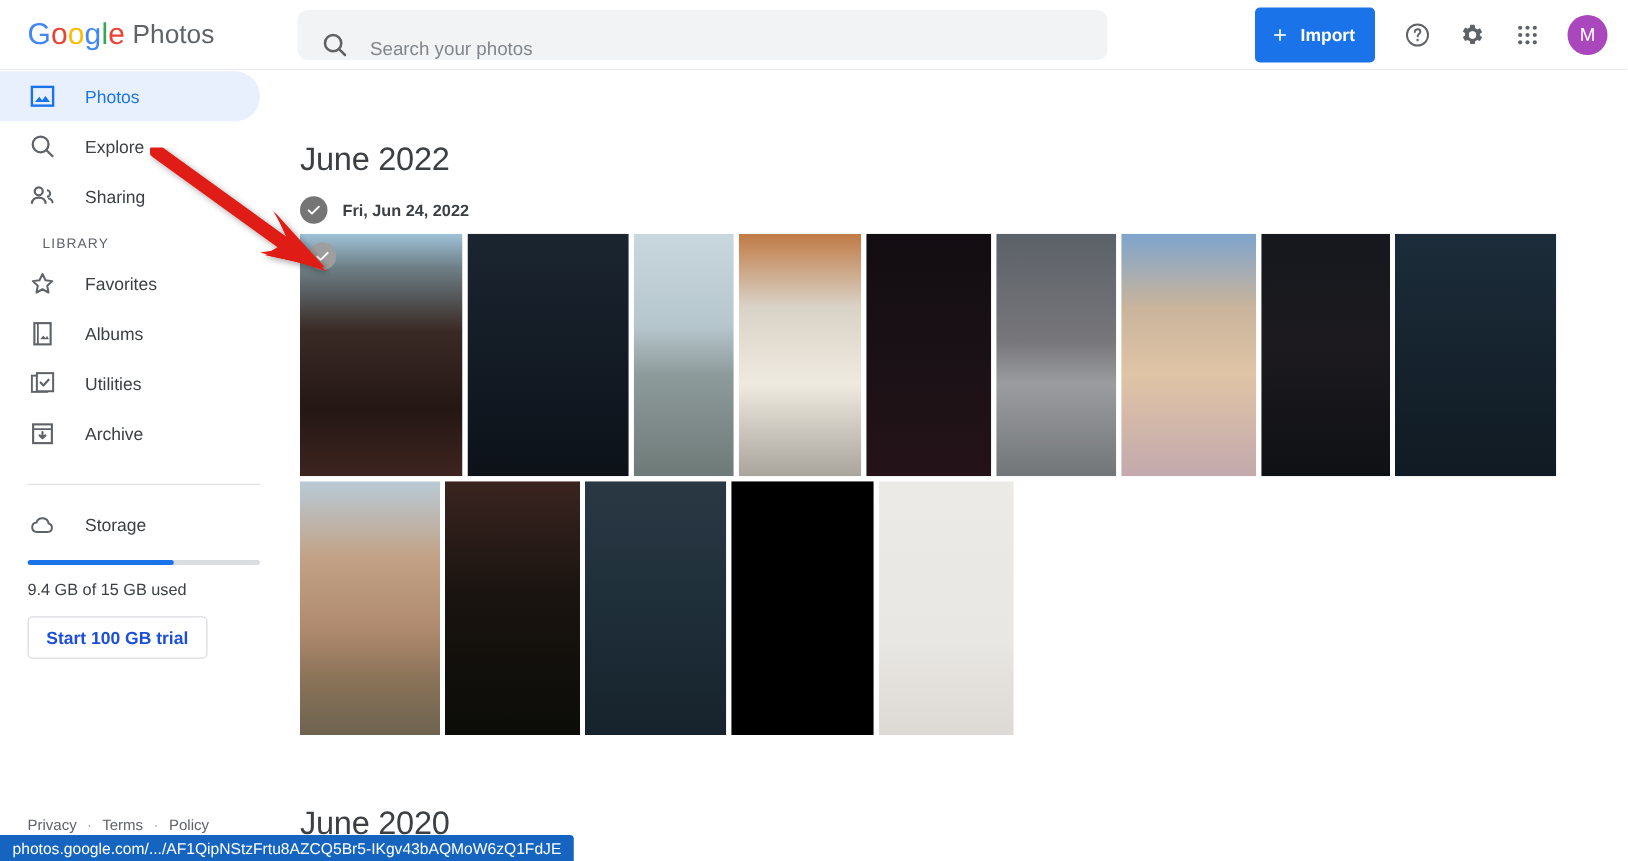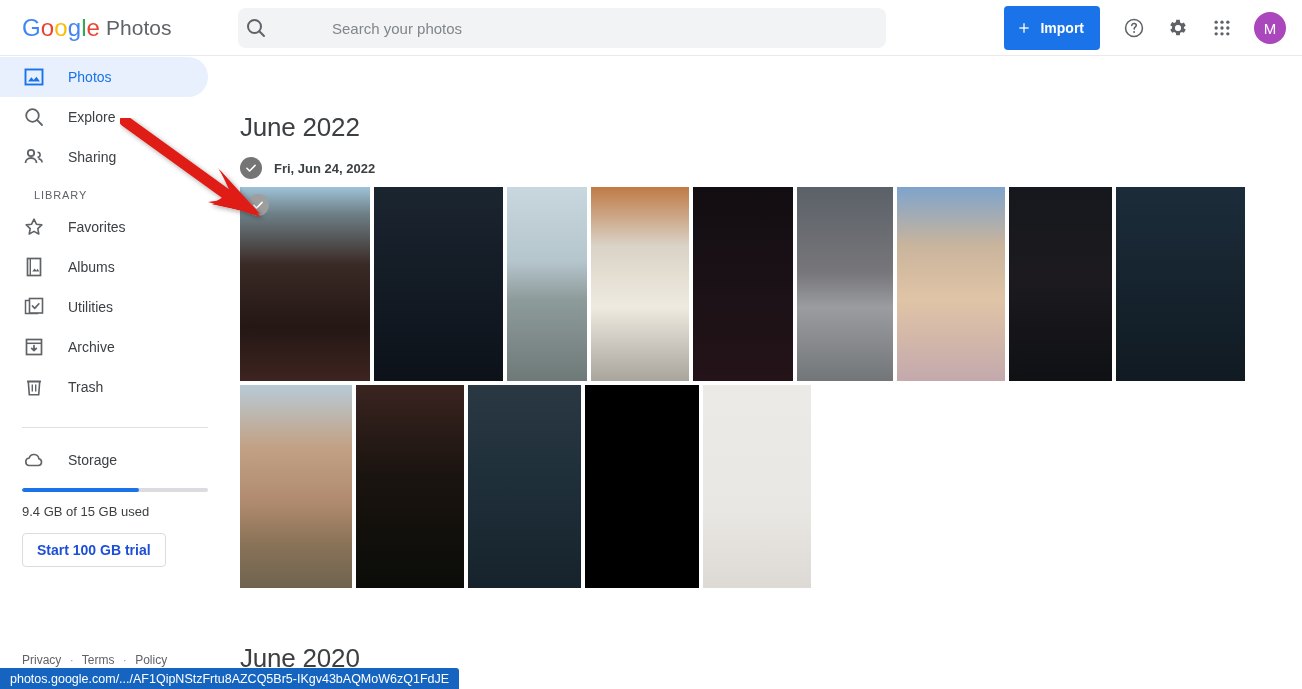--- a/index.html
+++ b/index.html
@@ -27,21 +27,21 @@
   .brand-logo .l3 { color: #FBBC05; }
   .brand-logo .l4 { color: #4285F4; }
   .brand-logo .l5 { color: #34A853; }
   .brand-logo .l6 { color: #EA4335; }
   .brand-word { color: #5f6368; margin-left: 6px; font-size: 21px; }
 
   .searchwrap {
     position: absolute; left: 238px; top: 8px;
     width: 648px; height: 40px;
     background: #f1f3f4; border-radius: 8px;
-    display: flex; align-items: center; padding: 0 0; gap: 48px;
+    display: flex; align-items: flex-end; padding: 0 12px;
   }
   .search-ic { width: 24px; height: 24px; margin-left: 6px; margin-right: 16px; flex: none; }
   .search-input {
     border: none; outline: none; background: transparent;
     font-family: "Liberation Sans", sans-serif;
     font-size: 15px; color: #3c4043; width: 100%;
   }
   .search-input::placeholder { color: #80868b; }
 
   .header-right {
@@ -279,29 +279,20 @@
 
   <div class="nav-item">
     <svg class="nav-ic" viewBox="0 0 24 24">
       <rect x="4.5" y="4.5" width="15" height="15" fill="none" stroke="#5f6368" stroke-width="1.7"></rect>
       <line x1="4.5" y1="8.3" x2="19.5" y2="8.3" stroke="#5f6368" stroke-width="1.5"></line>
       <path d="M12 10.6v5m0 0l-2.3-2.3M12 15.6l2.3-2.3" fill="none" stroke="#5f6368" stroke-width="1.7" stroke-linecap="round" stroke-linejoin="round"></path>
     </svg>
     <span class="nav-label">Archive</span>
   </div>
 
-  <div class="nav-item">
-    <svg class="nav-ic" viewBox="0 0 24 24">
-      <path d="M6.3 6.5h11.4l-1 13.2H7.3z" fill="none" stroke="#5f6368" stroke-width="1.6"></path>
-      <line x1="5" y1="6.5" x2="19" y2="6.5" stroke="#5f6368" stroke-width="1.7"></line>
-      <line x1="10.3" y1="9.6" x2="10.3" y2="16.6" stroke="#5f6368" stroke-width="1.4"></line>
-      <line x1="13.7" y1="9.6" x2="13.7" y2="16.6" stroke="#5f6368" stroke-width="1.4"></line>
-    </svg>
-    <span class="nav-label">Trash</span>
-  </div>
 
   <div class="divider"></div>
 
   <div class="storage-head">
     <svg class="nav-ic" viewBox="0 0 24 24">
       <path d="M6.8 17.5A3.8 3.8 0 0 1 7.2 10a5 5 0 0 1 9.7.8 3.4 3.4 0 0 1-.5 6.7z" fill="none" stroke="#5f6368" stroke-width="1.6"></path>
     </svg>
     <span class="nav-label">Storage</span>
   </div>
 

